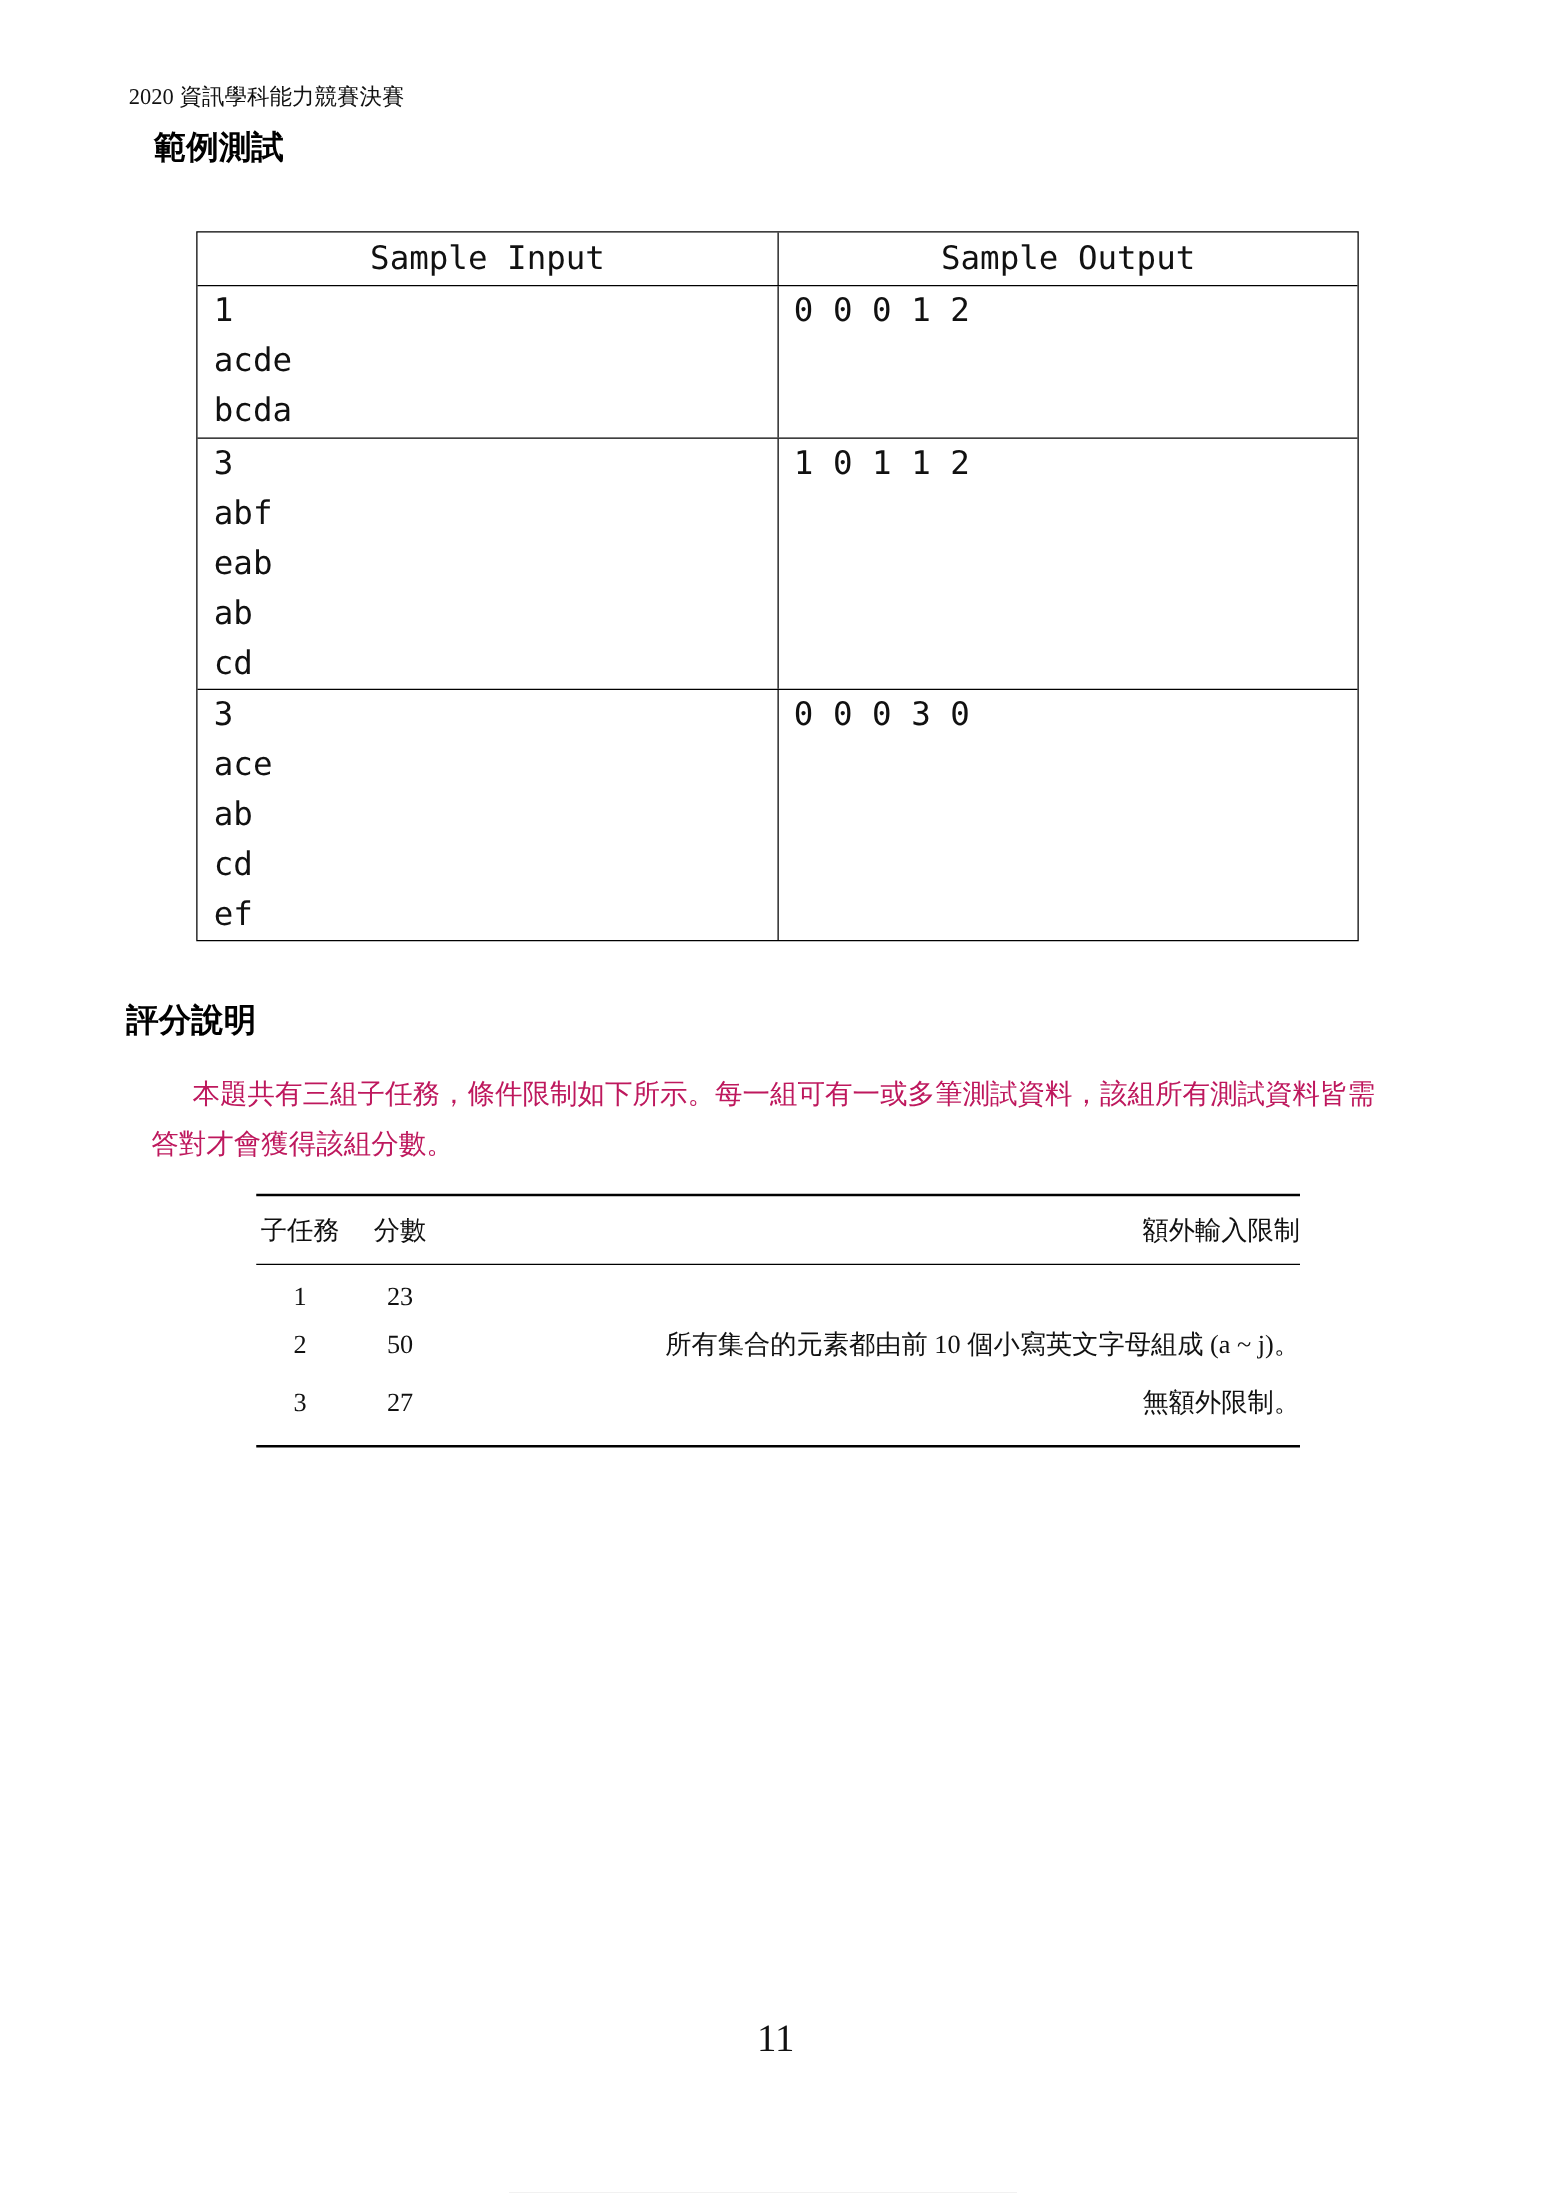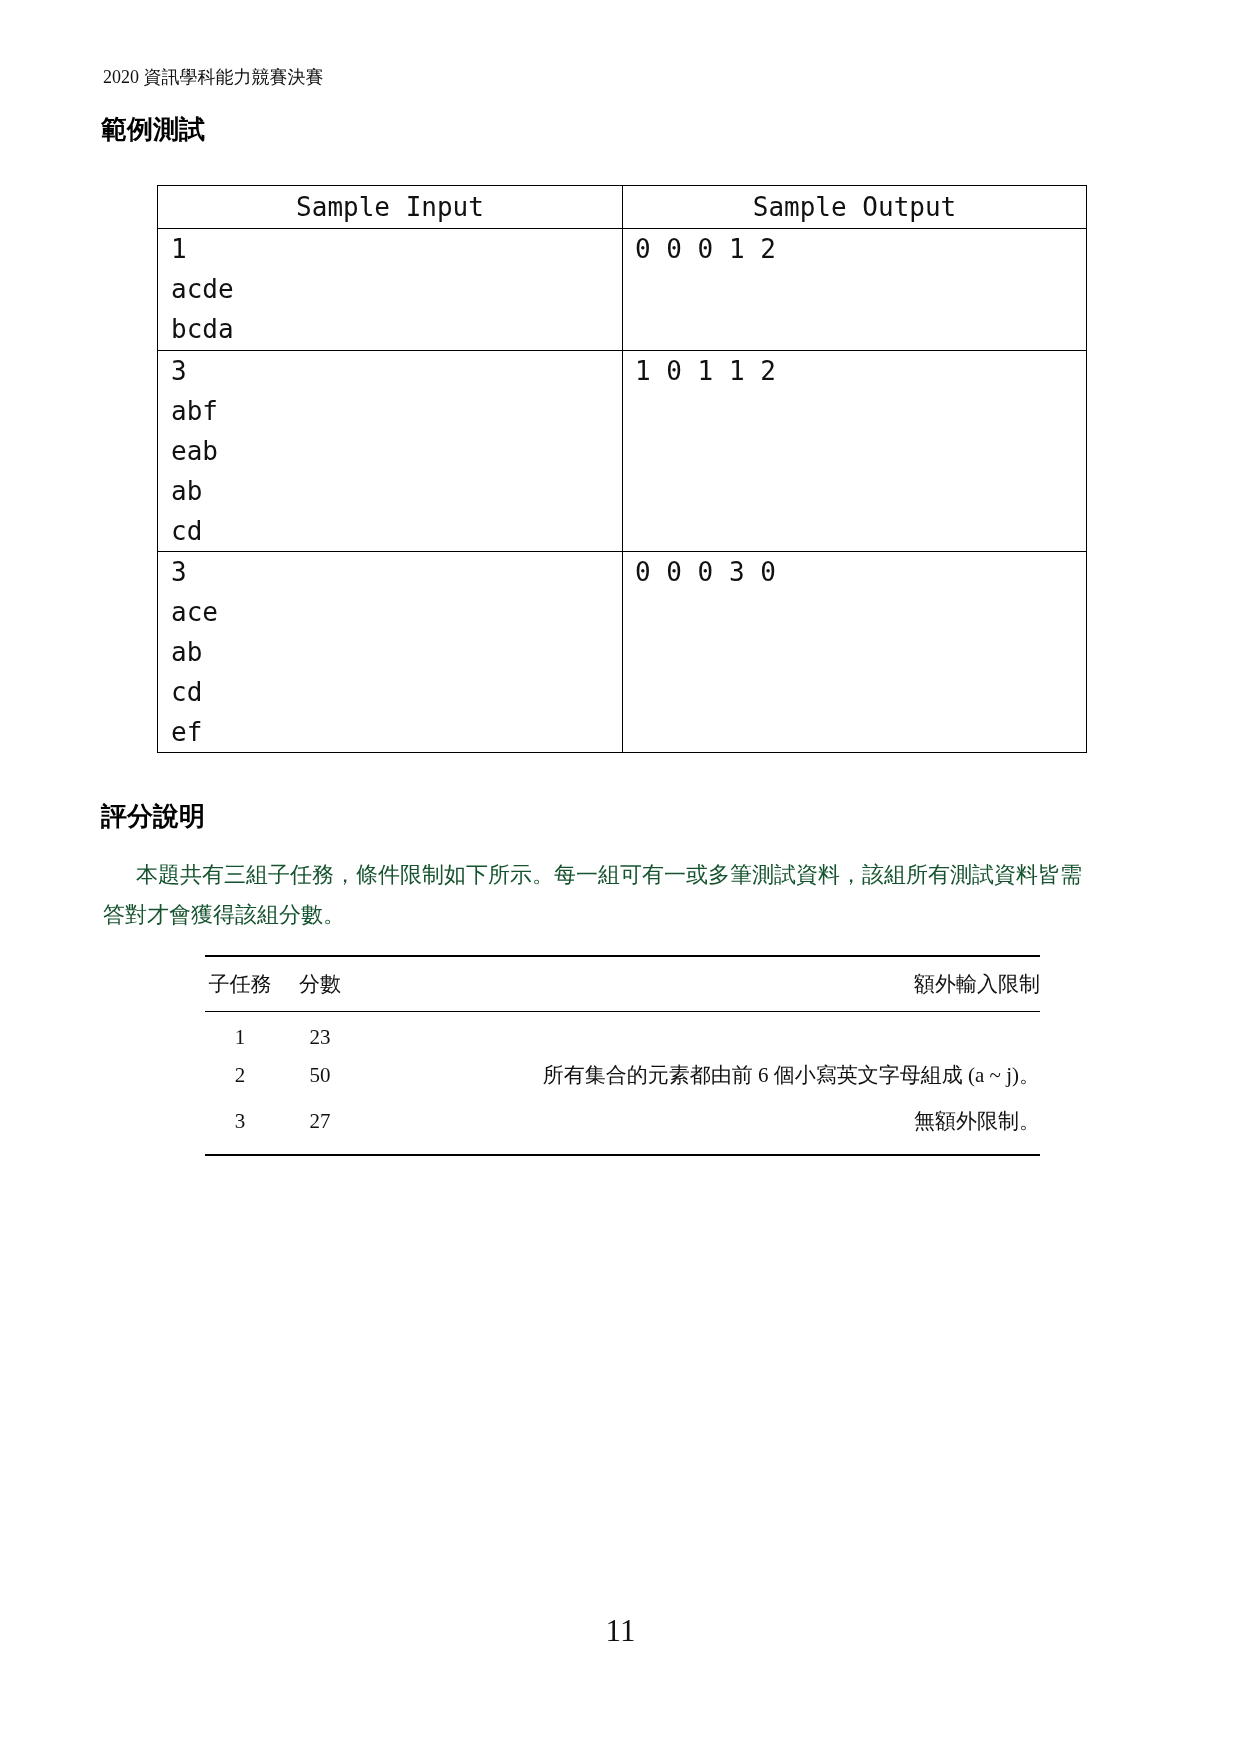--- a/index.html
+++ b/index.html
@@ -22,21 +22,21 @@
     color: #111;
   }
   .section-heading {
     position: absolute;
     left: 101px;
     font-size: 26px;
     font-weight: 700;
     font-family: "Liberation Sans", "DejaVu Sans", sans-serif;
     color: #000;
   }
-  #heading-samples { top: 112px; }
+  #heading-samples { top: 100px; margin-left: 22px; }
   #heading-scoring { top: 799px; text-align: center; }
 
   
   .sample-table {
     position: absolute;
     left: 157px; top: 185px;
     width: 930px;
     border: 1.5px solid #000;
     font-family: "DejaVu Sans Mono", "Liberation Mono", monospace;
     font-size: 26px;
@@ -55,25 +55,25 @@
     text-align: center;
     padding-left: 0;
   }
   .st-r1 .st-cell { height: 121px; }
   .st-r2 .st-cell, .st-r3 .st-cell { height: 200px; }
   .st-line { height: 40px; white-space: pre; }
 
   
   .para {
     position: absolute;
-    left: 103px; top: 855px;
+    left: 121px; top: 855px;
     width: 1010px;
     font-size: 22px;
     line-height: 40px;
-    color: #14532d;
+    color: #be185d;
   }
   .para .indent { padding-left: 33px; }
 
   
   .score-table {
     position: absolute;
     left: 205px; top: 955px;
     width: 835px;
     border-top: 2.5px solid #000;
     border-bottom: 2.5px solid #000;
@@ -173,21 +173,21 @@
     <div class="sc-body">
 
       <div class="sc-grid">
         <div class="sc-cell sc-c1">1</div>
         <div class="sc-cell sc-c2">23</div>
       </div>
 
       <div class="sc-grid">
         <div class="sc-cell sc-c1">2</div>
         <div class="sc-cell sc-c2">50</div>
-        <div class="sc-cell sc-c3"><span>所有集合的元素都由前 6 個小寫英文字母組成 (a ~ j)。</span><span class="math-var"></span><sub></sub><span></span></div>
+        <div class="sc-cell sc-c3"><span>所有集合的元素都由前 10 個小寫英文字母組成 (a ~ j)。</span><span class="math-var"></span><sub></sub><span></span></div>
       </div>
 
       <div class="sc-grid">
         <div class="sc-cell sc-c1">3</div>
         <div class="sc-cell sc-c2">27</div>
         <div class="sc-cell sc-c3"><span>無額外限制。</span><span class="math-var"></span><sub></sub><span></span></div>
       </div>
 
     </div>
   </div>

